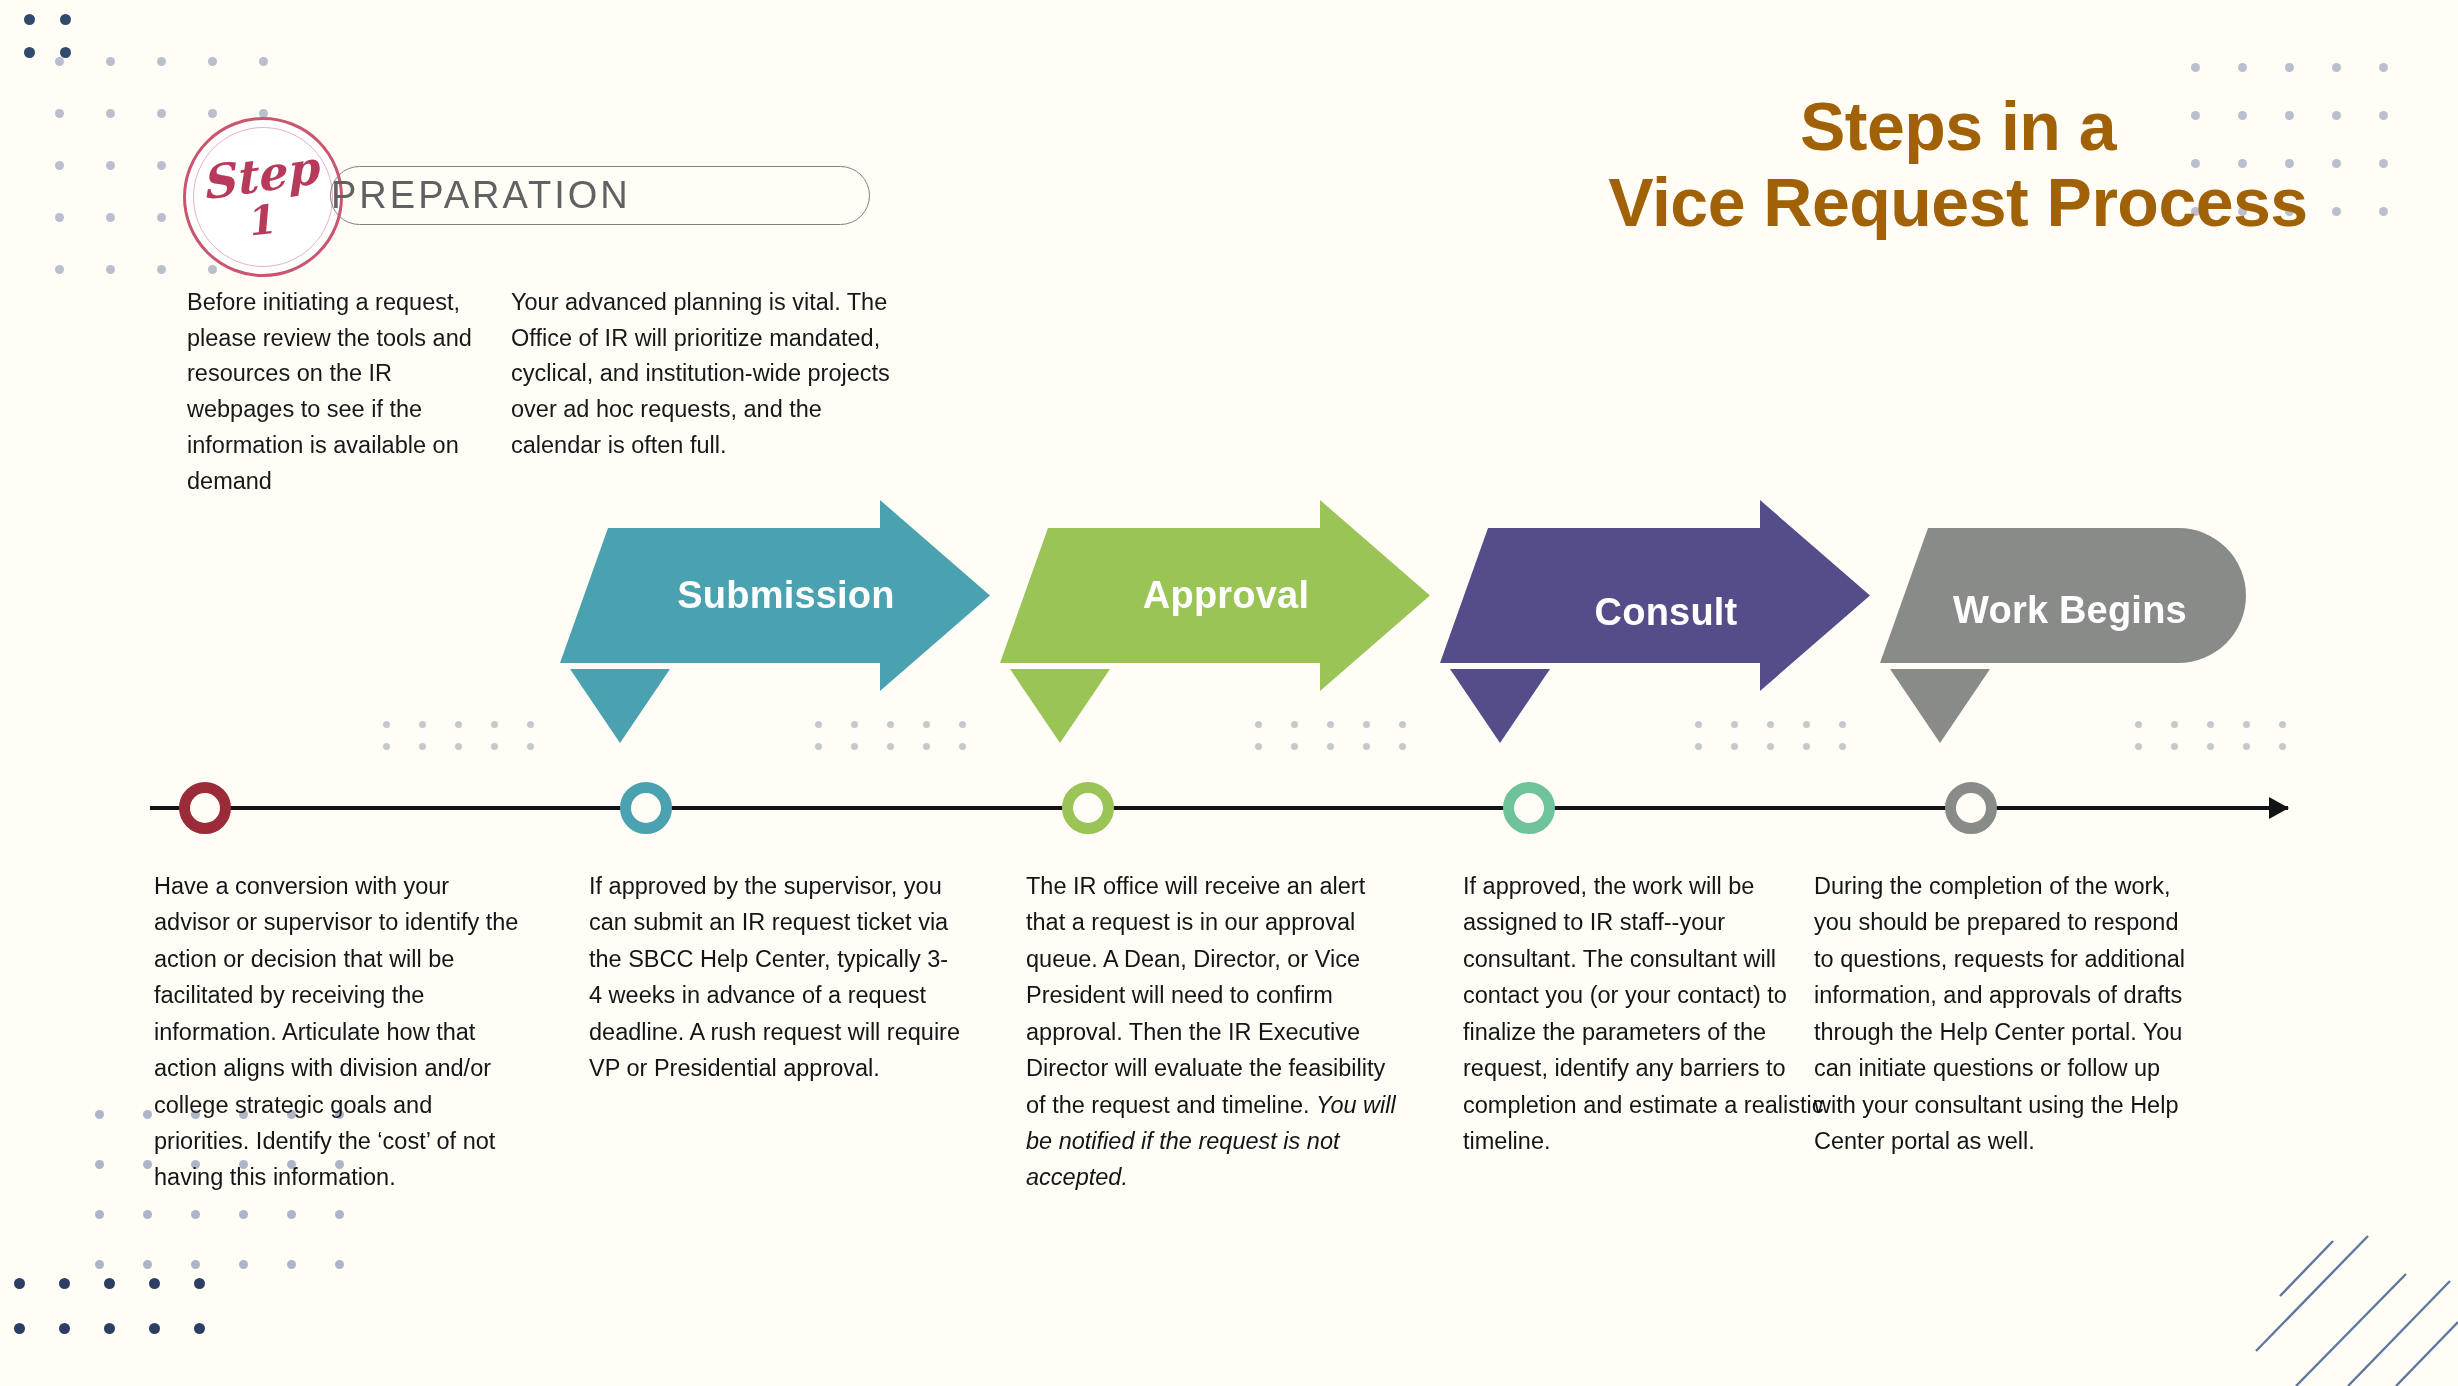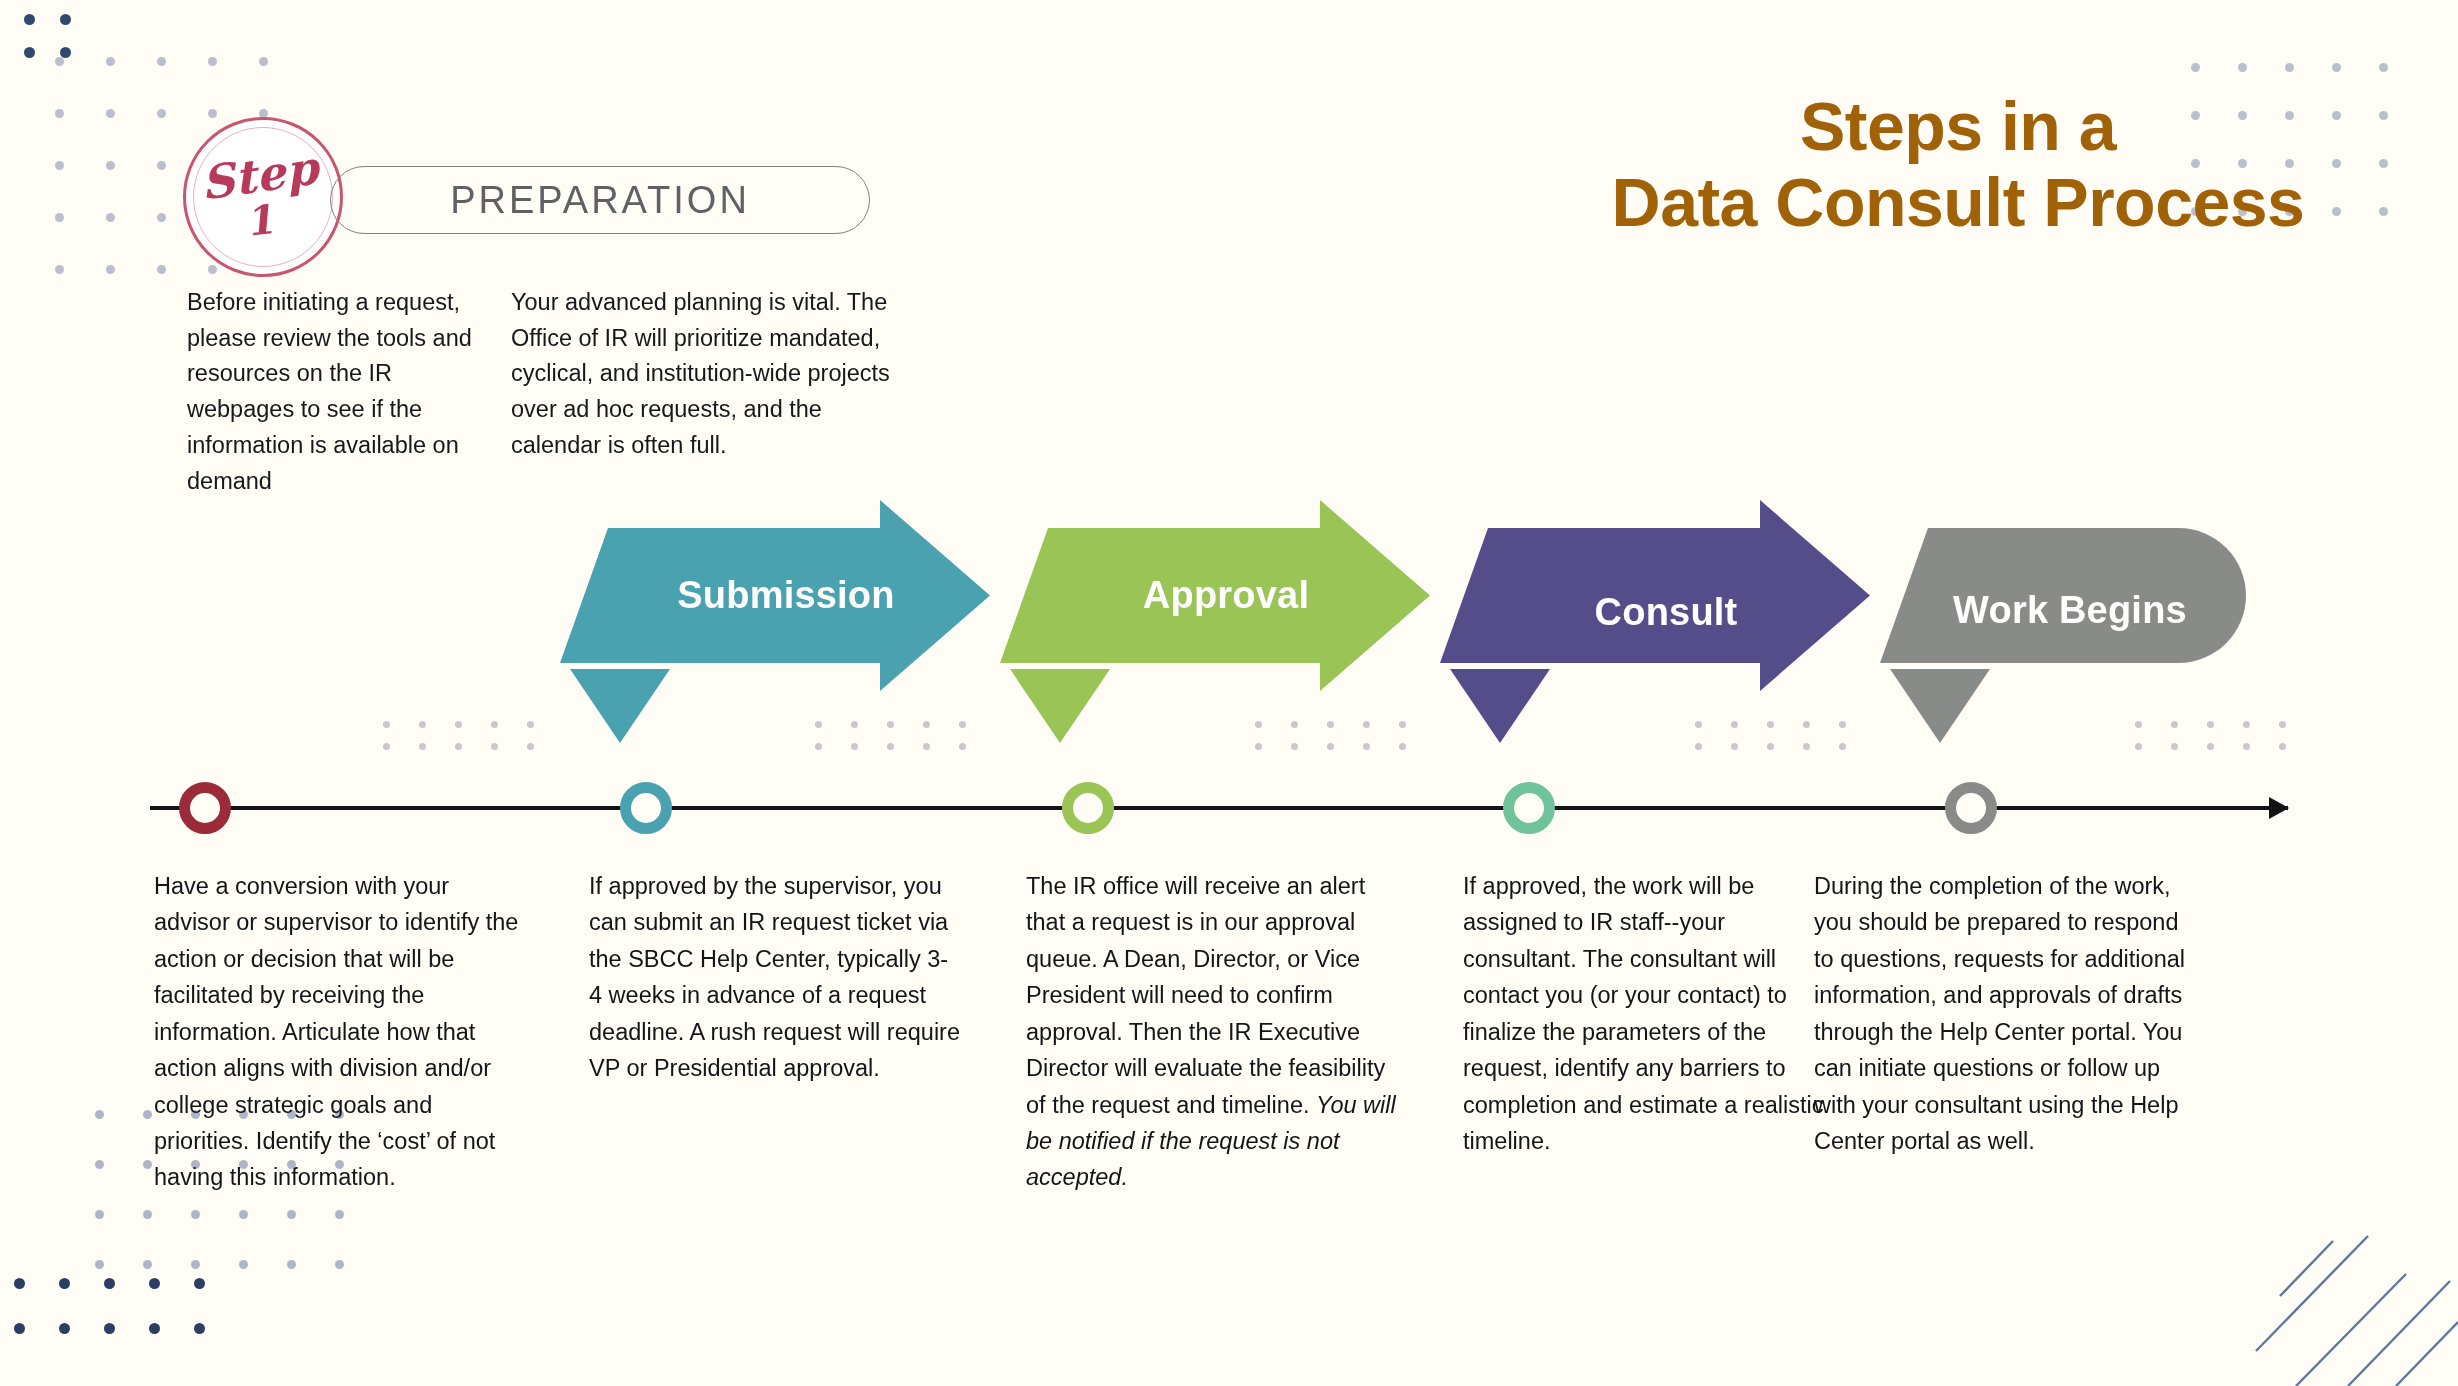--- a/index.html
+++ b/index.html
@@ -73,24 +73,24 @@
     transform: rotate(-6deg);
   }
   #step-badge::after {
     content:""; position:absolute; left:7px; top:7px; right:7px; bottom:7px;
     border-radius:50%; border:1px solid rgba(200,85,110,.45);
   }
 
   
   #prep-pill {
     position: absolute; left: 330px; top: 166px;
-    width: 540px; height: 68px;
+    width: 540px; height: 59px;
     border: 1.6px solid #7e8083;
     border-radius: 39px;
-    display:flex; align-items:center; justify-content:center;
+    display:flex; align-items:center; justify-content:flex-start;
     color: #5f6163;
     font-size: 38px;
     letter-spacing: 3px;
     background: transparent;
   }
 
   
   .intro {
     position: absolute;
     font-size: 23.5px;
@@ -248,21 +248,21 @@
       <line x1="52" y1="100" x2="105" y2="45"></line>
       <line x1="28" y1="155" x2="140" y2="40"></line>
       <line x1="68" y1="190" x2="178" y2="78"></line>
       <line x1="120" y1="190" x2="222" y2="85"></line>
       <line x1="168" y1="190" x2="230" y2="126"></line>
     </g>
   </svg>
 
   <div id="title">
     <span>Steps in a</span>
-    <span class="l2">Data Consult Process</span>
+    <span class="l2">Vice Request Process</span>
   </div>
 
   <div id="step-badge">
     <span class="sb-word">Step</span>
     <span class="sb-num">1</span>
   </div>
 
   <div id="prep-pill">
     <span>PREPARATION</span>
   </div>

